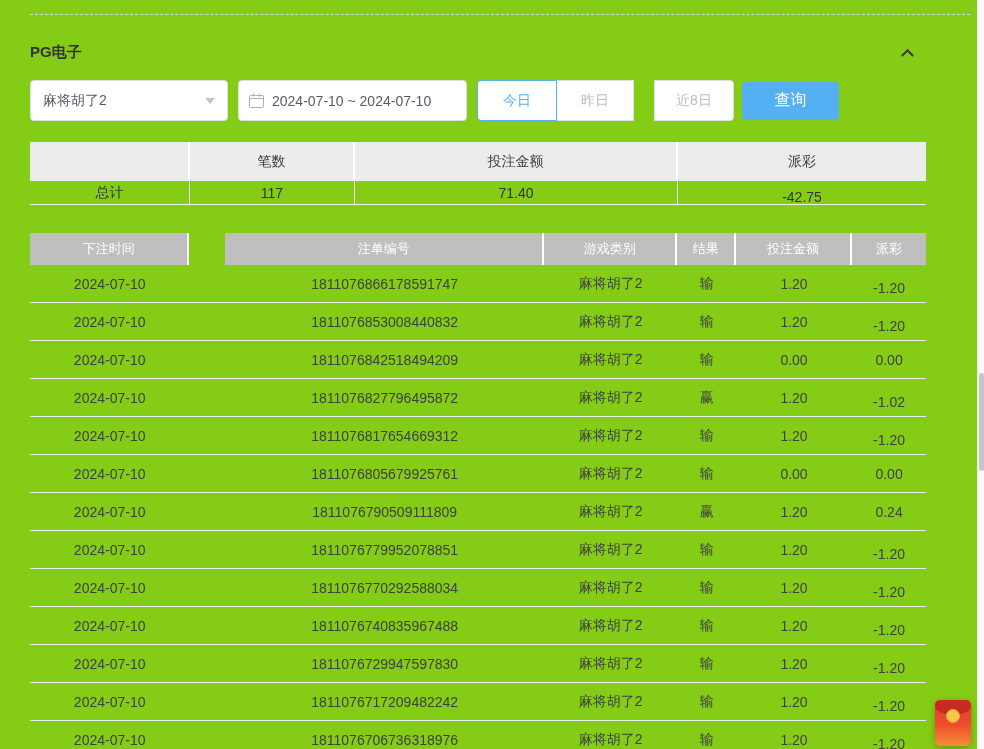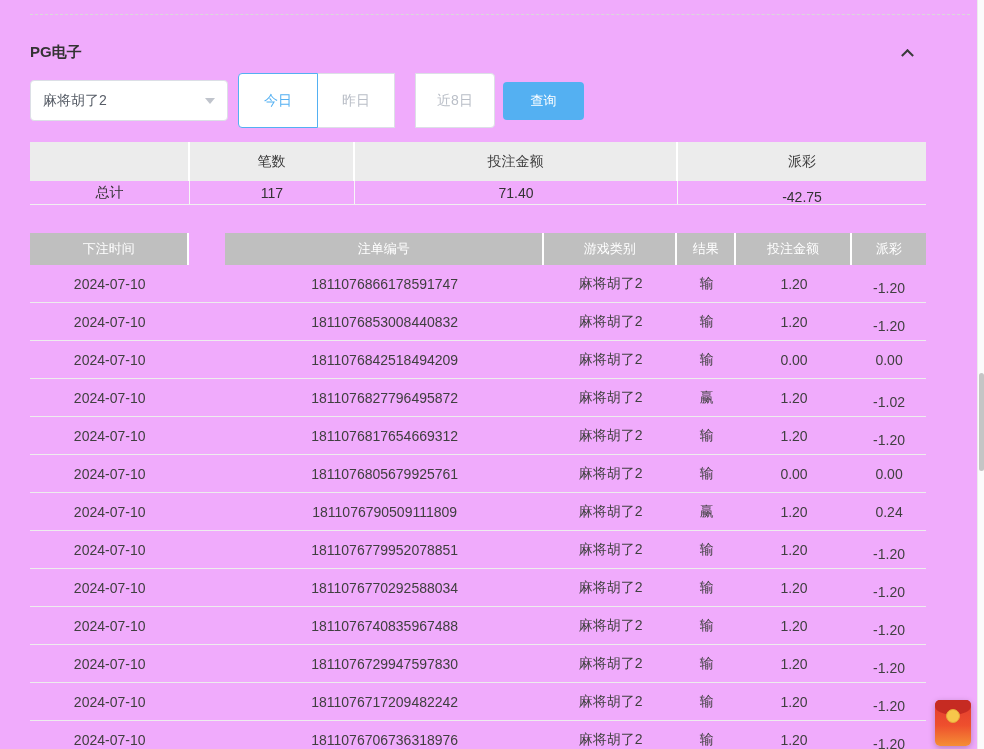--- a/index.html
+++ b/index.html
@@ -1,41 +1,41 @@
 <!DOCTYPE html>
 <html><head>
 <meta charset="utf-8">
 <style>
   * { margin:0; padding:0; box-sizing:border-box; }
   html,body { width:984px; height:749px; background:#fff; font-family:"Liberation Sans","DejaVu Sans",sans-serif; }
-  .page { position:relative; width:984px; height:749px; overflow:hidden; background:#f0abfc; }
+  .page { position:relative; width:984px; height:749px; overflow:hidden; background:#84cc16; }
 
   .top-dash { position:absolute; top:14px; left:30px; right:14px; border-top:1px dashed #d9d9d9; }
 
   .section-header { position:absolute; top:40px; left:30px; right:68px; height:24px;
     display:flex; justify-content:space-between; align-items:center; }
   .section-title { font-size:15px; font-weight:bold; color:#333; }
   .collapse-btn { cursor:pointer; width:18px; height:18px; display:flex; align-items:center; justify-content:center; }
   .chevron-up { display:inline-block; width:9px; height:9px; border-top:2px solid #3a3a3a; border-right:2px solid #3a3a3a;
     transform:rotate(-45deg) translate(-2px,2px); }
 
   .filter-bar { position:absolute; top:80px; left:30px; display:flex; align-items:center; height:41px; }
   .select { width:198px; height:41px; border:1px solid #dcdfe6; border-radius:4px; background:#fff;
     display:flex; align-items:center; justify-content:space-between; padding:0 12px; color:#565c66; font-size:14px; cursor:pointer; }
   .caret-down { width:0; height:0; border-left:5px solid transparent; border-right:5px solid transparent; border-top:6px solid #c0c4cc; }
   .date-picker { margin-left:10px; width:229px; height:41px; border:1px solid #dcdfe6; border-radius:4px; background:#fff;
     display:flex; align-items:center; padding:0 10px; gap:8px; font-size:14px; color:#565c66; cursor:pointer; }
   .cal-icon { display:flex; align-items:center; }
   .quick-group { margin-left:10px; display:flex; }
-  .quick-btn { width:80px; height:55px; background:#fff; border:1px solid #dcdfe6; font-size:14px; color:#b9bec7; cursor:pointer; margin-left:-1px; }
+  .quick-btn { width:80px; height:41px; background:#fff; border:1px solid #dcdfe6; font-size:14px; color:#b9bec7; cursor:pointer; margin-left:-1px; }
   .quick-btn:nth-child(2){ width:78px; }
   .quick-btn:first-child { border-radius:4px 0 0 4px; margin-left:0; }
   .quick-btn:last-child { border-radius:0 4px 4px 0;margin-left:20px; }
   .quick-btn.active { color:#54b0f2; border-color:#54b0f2; position:relative; z-index:1; }
-  .query-btn { margin-left:8px; width:81px; height:38px; background:#54b0f2; color:#fff; border:none; border-radius:4px; font-size:13px; cursor:pointer; }
+  .query-btn { margin-left:8px; width:97px; height:38px; background:#54b0f2; color:#fff; border:none; border-radius:4px; font-size:16px; cursor:pointer; }
 
   .summary-table { position:absolute; top:142px; left:30px; width:896px; }
   .sum-head { display:flex; height:39px; }
   .sum-head .s-cell { background:#ececec; border-right:2px solid #fff; display:flex; align-items:center; justify-content:center;
     font-size:14px; color:#3c3c3c; }
   .sum-head .s-cell:last-child { border-right:none; }
   .sum-row { display:flex; height:24px; border-bottom:1px solid #f0f0f0; }
   .sum-row .s-cell { display:flex; align-items:center; justify-content:center; font-size:14px; color:#333; border-right:1px solid #f7f7f7; }
   .sum-row .s-cell:last-child { border-right:none; }
   .s-c1{width:160px;} .s-c2{width:165px;} .s-c3{width:323px;} .s-c4{width:248px;}
@@ -71,20 +71,31 @@
     <span class="collapse-btn">
       <i class="chevron-up"></i>
     </span>
   </div>
 
   <div class="filter-bar">
     <div class="select">
       <span class="select-value">麻将胡了2</span>
       <i class="caret-down"></i>
     </div>
+    <div class="date-picker">
+      <span class="cal-icon">
+        <svg width="15" height="15" viewBox="0 0 15 15" fill="none">
+          <rect x="0.5" y="2.5" width="14" height="12" rx="1" stroke="#aab0b8"></rect>
+          <line x1="0.5" y1="5.5" x2="14.5" y2="5.5" stroke="#aab0b8"></line>
+          <line x1="4.5" y1="0.5" x2="4.5" y2="3.5" stroke="#aab0b8"></line>
+          <line x1="10.5" y1="0.5" x2="10.5" y2="3.5" stroke="#aab0b8"></line>
+        </svg>
+      </span>
+      <span class="date-text">2024-07-10 ~ 2024-07-10</span>
+    </div>
     <div class="quick-group">
       <button class="quick-btn active">今日</button>
       <button class="quick-btn">昨日</button>
       <button class="quick-btn">近8日</button>
     </div>
     <button class="query-btn">查询</button>
   </div>
 
   <div class="summary-table">
     <div class="sum-head">

